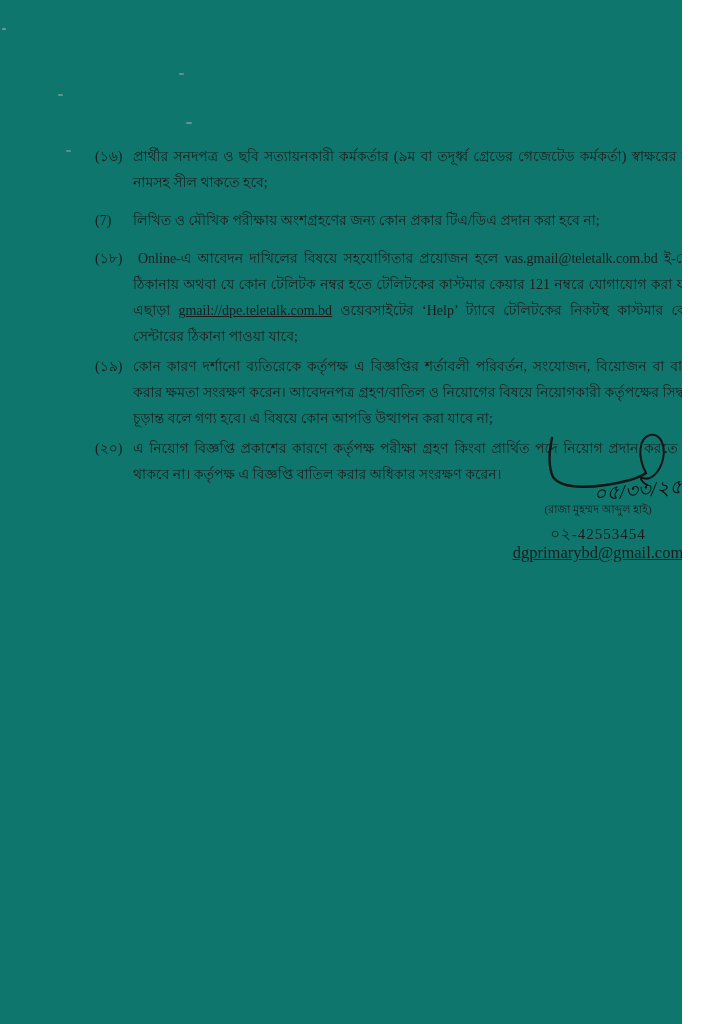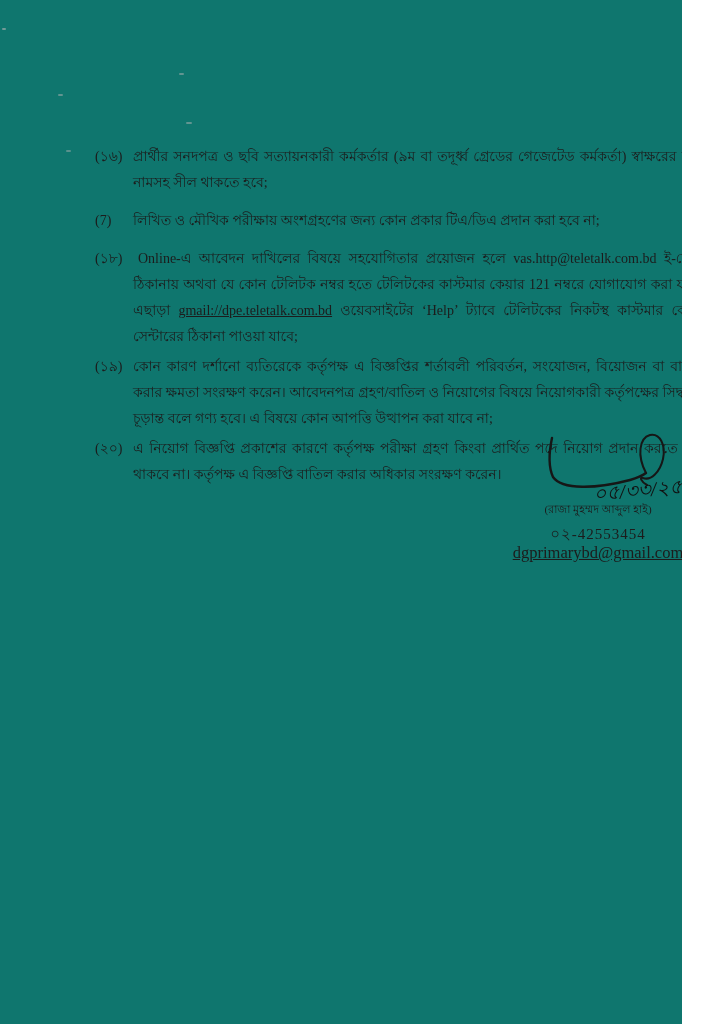--- a/index.html
+++ b/index.html
@@ -87,21 +87,21 @@
 
     <div class="cond gap12">
       <span class="num">(7)</span>
       <p class="txt">লিখিত ও মৌখিক পরীক্ষায় অংশগ্রহণের জন্য কোন প্রকার টিএ/ডিএ প্রদান করা হবে না;</p>
     </div>
 
     <div class="cond gap12">
       <span class="num">(১৮)</span>
       <p class="txt indent">
         <span>Online-এ আবেদন দাখিলের বিষয়ে সহযোগিতার প্রয়োজন হলে </span>
-        <span class="latin">vas.http@teletalk.com.bd</span>
+        <span class="latin">vas.gmail@teletalk.com.bd</span>
         <span> ই-মেইল ঠিকানায় অথবা যে কোন টেলিটক নম্বর হতে টেলিটকের কাস্টমার কেয়ার 121 নম্বরে যোগাযোগ করা যাবে। এছাড়া </span>
         <span class="latin url">gmail://dpe.teletalk.com.bd</span>
         <span> ওয়েবসাইটের ‘Help’ ট্যাবে টেলিটকের নিকটস্থ কাস্টমার কেয়ার সেন্টারের ঠিকানা পাওয়া যাবে;</span>
       </p>
     </div>
 
     <div class="cond gap4">
       <span class="num">(১৯)</span>
       <p class="txt">কোন কারণ দর্শানো ব্যতিরেকে কর্তৃপক্ষ এ বিজ্ঞপ্তির শর্তাবলী পরিবর্তন, সংযোজন, বিয়োজন বা বাতিল করার ক্ষমতা সংরক্ষণ করেন। আবেদনপত্র গ্রহণ/বাতিল ও নিয়োগের বিষয়ে নিয়োগকারী কর্তৃপক্ষের সিদ্ধান্তই চূড়ান্ত বলে গণ্য হবে। এ বিষয়ে কোন আপত্তি উত্থাপন করা যাবে না;</p>
     </div>

